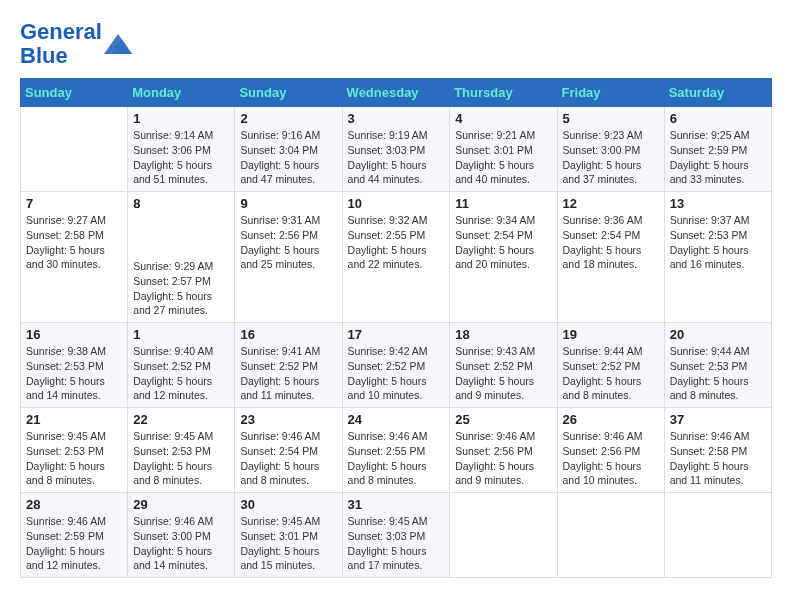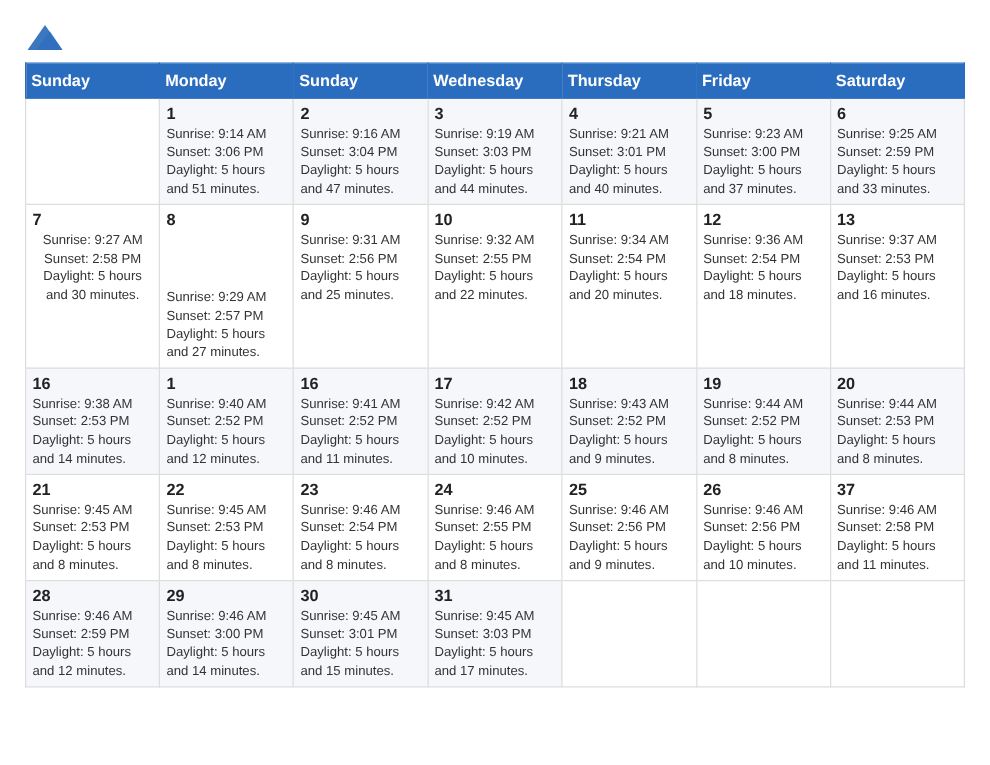--- a/index.html
+++ b/index.html
@@ -44,21 +44,21 @@
       font-size: 16px;
       color: #555;
     }
     table {
       width: 100%;
       border-collapse: collapse;
       font-size: 11px;
     }
     thead tr th {
       background-color: #2a6dbf;
-      color: #ffffff;
+      color: #5eead4;
       padding: 6px 4px;
       font-size: 13px;
       font-weight: bold;
       text-align: left;
       border: 1px solid #2a6dbf;
     }
     tbody tr {
       background: #fff;
     }
     tbody tr:nth-child(odd) {
@@ -83,20 +83,25 @@
       color: #333;
       line-height: 1.4;
     }
     .empty { background: #fff; }
   </style>
 </head>
 <body>
 
 <div class="header">
   <div class="logo">
+    <div>
+      <div class="logo-text">
+        <span>General</span><br><span style="color:#1a5fb4;">Blue</span>
+      </div>
+    </div>
     <svg class="logo-icon" viewBox="0 0 28 20" xmlns="http://www.w3.org/2000/svg">
       <polygon points="0,20 14,0 28,20" fill="#1a5fb4" opacity="0.85"></polygon>
       <polygon points="7,20 18,5 28,20" fill="#2a6dbf" opacity="0.6"></polygon>
     </svg>
   </div>
   <div class="title-block">
     <div class="calendar-title"></div>
     <div class="calendar-subtitle"></div>
   </div>
 </div>
@@ -155,21 +160,21 @@
           <span class="day-num">6</span>
           <div class="day-info" style="white-space: pre-line;">Sunrise: 9:25 AM
 Sunset: 2:59 PM
 Daylight: 5 hours
 and 33 minutes.</div>
         </td>
       </tr>
       <tr>
         <td>
           <span class="day-num">7</span>
-          <div class="day-info" style="white-space: pre-line; text-align: center;">Sunrise: 9:27 AM
+          <div class="day-info" style="white-space: pre-line;">Sunrise: 9:27 AM
 Sunset: 2:58 PM
 Daylight: 5 hours
 and 30 minutes.</div>
         </td>
         <td>
           <span class="day-num">8</span>
           <div class="day-info" style="white-space: pre-line; margin-top: 48px;">Sunrise: 9:29 AM
 Sunset: 2:57 PM
 Daylight: 5 hours
 and 27 minutes.</div>

